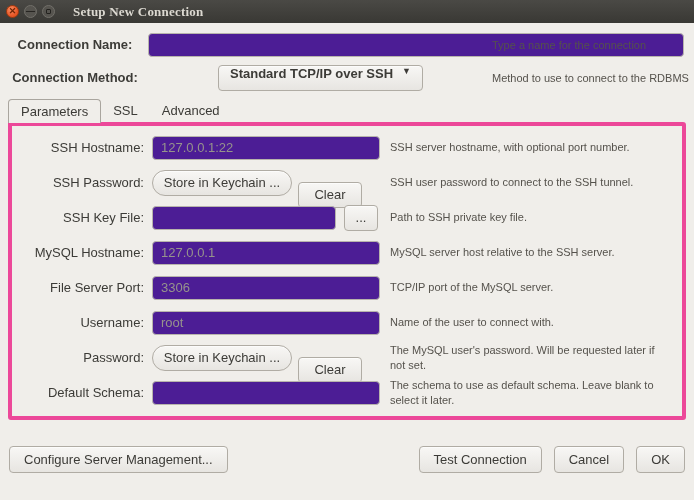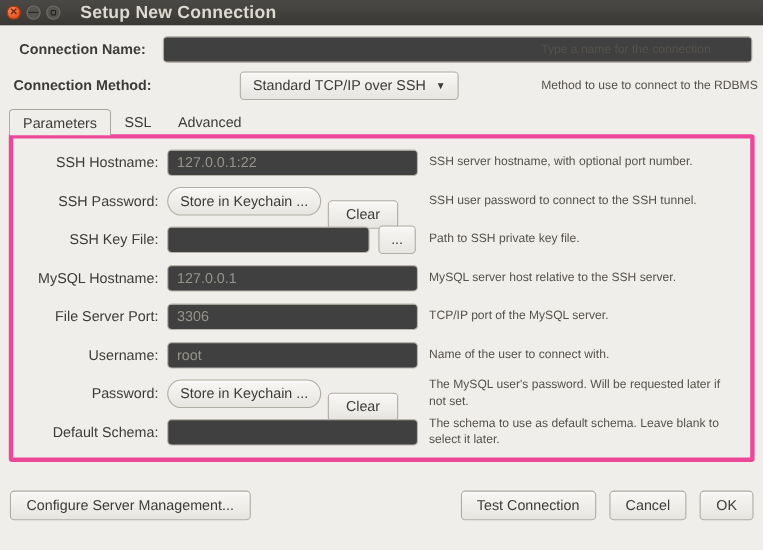--- a/index.html
+++ b/index.html
@@ -28,36 +28,38 @@
     background:radial-gradient(circle at 35% 30%, #F98C5F, #E8592A 60%, #D64A17);
     border:1px solid #A83A0E; color:#6E2507;
   }
   .winbtn.minmax {
     background:#56544F; border:1px solid #716F69; color:#23221F;
   }
   .winbtn.maximize span {
     width:5px; height:5px; border:1px solid #23221F; display:block; border-radius:1px;
   }
   .title {
-    color:#DCD9D1; font-weight:bold; font-size:16px; margin-left:13px;
+    color:#DCD9D1; font-weight:bold; font-size:13px; margin-left:13px;
     letter-spacing:.2px;
+    font-family:Liberation Serif, serif;
   }
   
   .top-section { padding:9px 10px 0 10px; }
   .top-row { display:flex; align-items:center; height:25px; margin-bottom:8px; position:relative; }
   .top-label { width:130px; text-align:center; font-size:13px; color:#3C3B37; flex:none;font-weight:bold; }
   .conn-input { margin-left:8px; width:336px; }
   .hint {
     font-size:11px; color:#55524C; line-height:1.3;
   }
   .top-hint { position:absolute; left:482px; top:50%; transform:translateY(-50%); width:205px; }
   .method-select {
     margin-left:78px; height:26px;
-    display:flex; align-items:center; gap:9px; padding:0 11px;
+    display:flex; gap:9px; padding:0 11px;
     cursor:default;
+    font-weight:bold;
   }
   .caret { font-size:9px; color:#3C3B37; }
   
   .tabs { display:flex; margin-left:8px; height:24px; position:relative; z-index:2; align-items:flex-end; }
   .tab { padding:0 12px; font-size:13px; color:#3C3B37; height:24px; display:flex; align-items:center; cursor:default; }
   .tab.active {
     background:#F0EEEA;
     border:1px solid #A9A59E; border-bottom:none;
     border-radius:4px 4px 0 0;
     margin-bottom:-1px; padding-bottom:1px;
@@ -71,21 +73,21 @@
     position:relative; z-index:1;
     padding:4px 0 6px 0;
   }
   .form-row { display:flex; align-items:center; height:35px; }
   .row-label { width:132px; text-align:right; font-size:13px; color:#3C3B37; flex:none; }
   .row-control { margin-left:8px; width:228px; flex:none; display:flex; align-items:center; }
   .row-hint { margin-left:10px; flex:1; padding-right:10px; }
   
   .text-input {
     width:100%; height:24px;
-    background:#404040;
+    background:#4c1d95;
     border:1px solid #B8B4AC; border-radius:4px;
     padding:0 8px; font-size:13px; color:#96938C;
     font-family:inherit; outline:none;
   }
   .btn {
     background:linear-gradient(#F8F7F5,#E7E5E1);
     border:1px solid #B0ACA4; border-radius:4px;
     color:#3C3B37; font-size:13px; height:26px;
     font-family:inherit; cursor:default;
     box-shadow:0 1px 0 rgba(255,255,255,.6) inset;

